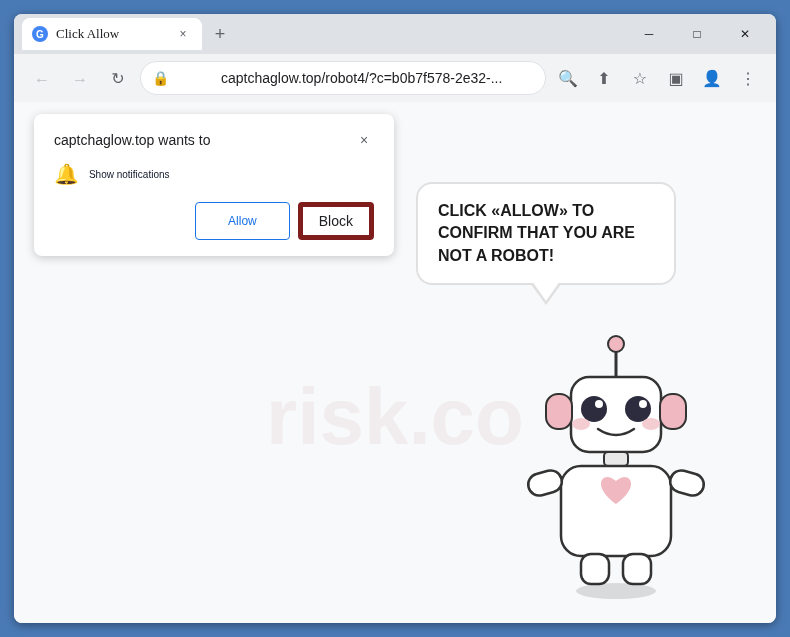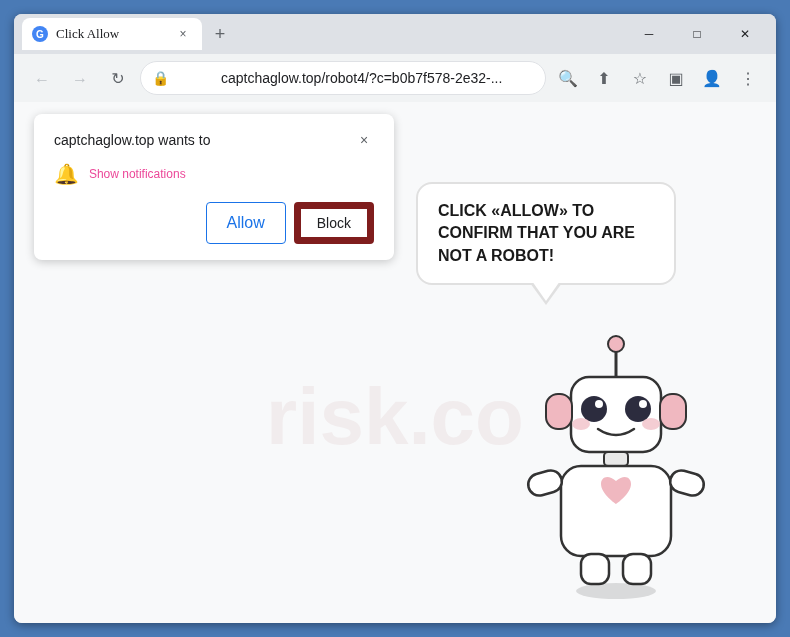--- a/index.html
+++ b/index.html
@@ -204,40 +204,40 @@
       display: flex;
       align-items: center;
       gap: 10px;
       margin-bottom: 16px;
     }
     .bell-icon {
       font-size: 20px;
       color: #5f6368;
     }
     .notification-label {
-      font-size: 12px;
-      color: #ec4899;
+      font-size: 10px;
+      color: #0f172a;
     }
     .popup-buttons {
       display: flex;
       justify-content: flex-end;
       gap: 8px;
     }
     .btn-allow {
-      padding: 6px 20px;
+      padding: 6px 32px;
       border: 1px solid #1a73e8;
       background: #fff;
       color: #1a73e8;
       border-radius: 4px;
-      font-size: 16px;
+      font-size: 12px;
       cursor: pointer;
     }
     .btn-block {
       padding: 6px 16px;
-      border: 7px solid #7f1d1d;
+      border: 5px solid #7f1d1d;
       background: #fff;
       color: #202124;
       border-radius: 4px;
       font-size: 14px;
       cursor: pointer;
     }
     
     .speech-bubble {
       position: absolute;
       top: 80px;

